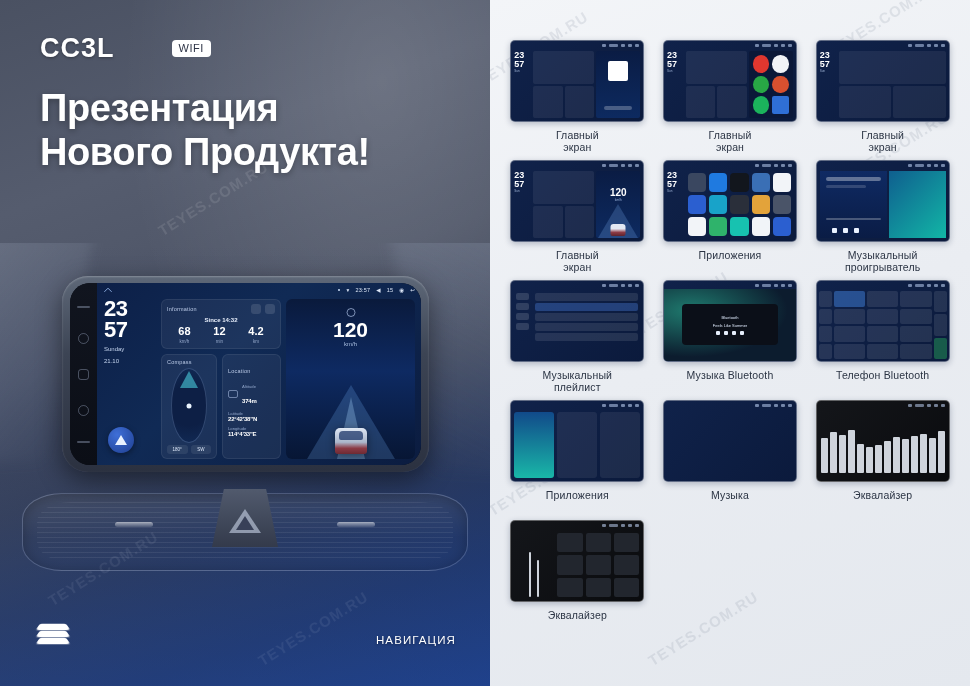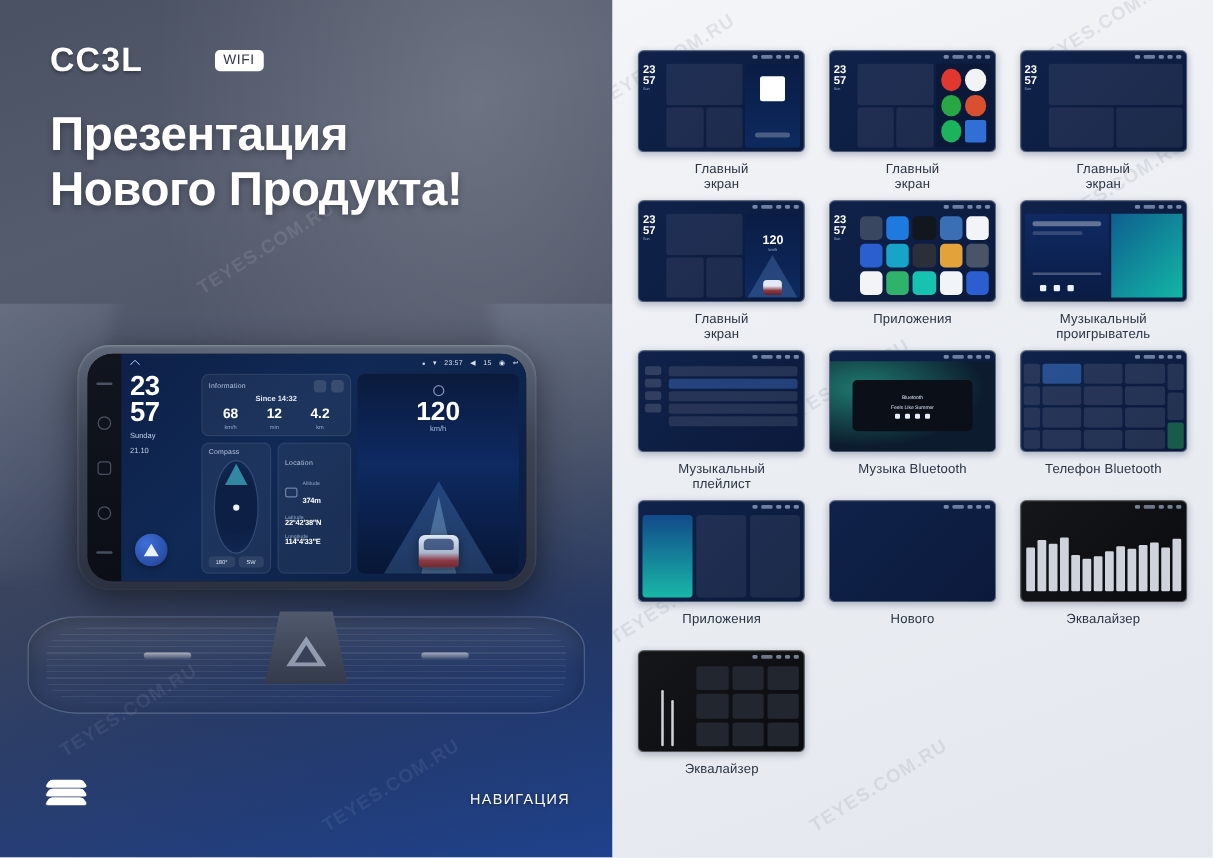--- a/index.html
+++ b/index.html
@@ -770,21 +770,21 @@
     <div class="cell">
       <div class="thumb">
         <div class="tbar">
             <b></b>
             <u></u>
             <b></b>
             <b></b>
             <b></b>
           </div>
       </div>
-      <div class="cap"><span>Нового</span></div>
+      <div class="cap"><span>Музыка</span></div>
     </div>
 
 
     <div class="cell">
       <div class="thumb dark-thumb">
         <div class="tbar">
             <b></b>
             <u></u>
             <b></b>
             <b></b>

